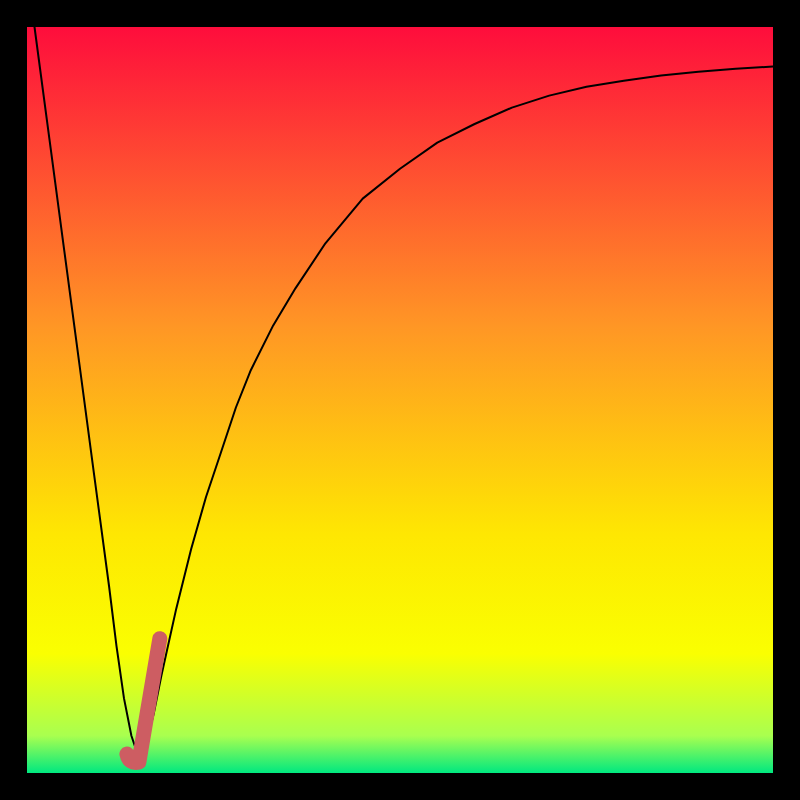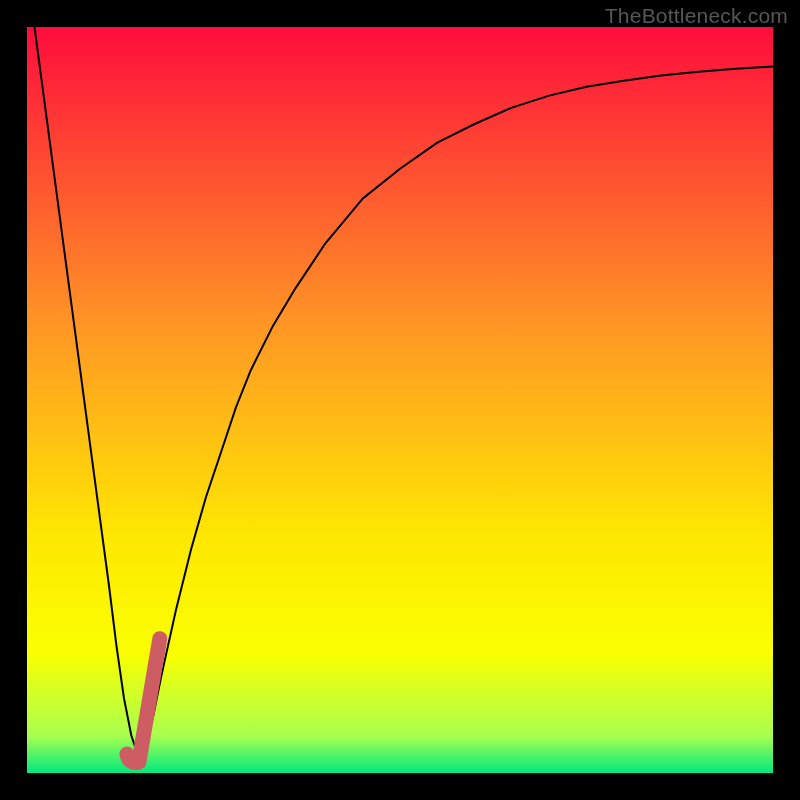--- a/index.html
+++ b/index.html
@@ -53,15 +53,14 @@
 
     <rect id="plot-rect" x="27" y="27" width="746" height="746" fill="url(#bg-grad)"></rect>
 
     <path id="curve-path" d="M34.5 27.0 L49.4 138.9 L64.3 250.8 L79.2 362.7 L94.1 474.6 L109.1 586.5 L116.5 646.2 L124.0 698.4 L131.4 735.7 L138.9 758.1 L146.4 743.2 L153.8 713.3 L161.3 676.0 L176.2 608.9 L191.1 549.2 L206.0 497.0 L221.0 452.2 L235.9 407.5 L250.8 370.2 L273.2 325.4 L295.6 288.1 L325.4 243.3 L362.7 198.6 L400.0 168.7 L437.3 142.6 L474.6 124.0 L511.9 107.6 L549.2 95.6 L586.5 86.7 L623.8 80.7 L661.1 75.5 L698.4 71.8 L735.7 68.8 L773.0 66.5" fill="none" stroke="#000000" stroke-width="2" stroke-linecap="round" stroke-linejoin="round"></path>
 
     <path id="marker-path" d="M 126.9 754.1
             Q 128.9 764.1 138.9 762.1
             L 159.8 638.7" fill="none" stroke="#cd5d62" stroke-width="15" stroke-linecap="round" stroke-linejoin="round"></path>
   </svg>
 
-  <div class="watermark">TheBottleneck.com</div>
 
 </div>
 
 </body></html>

